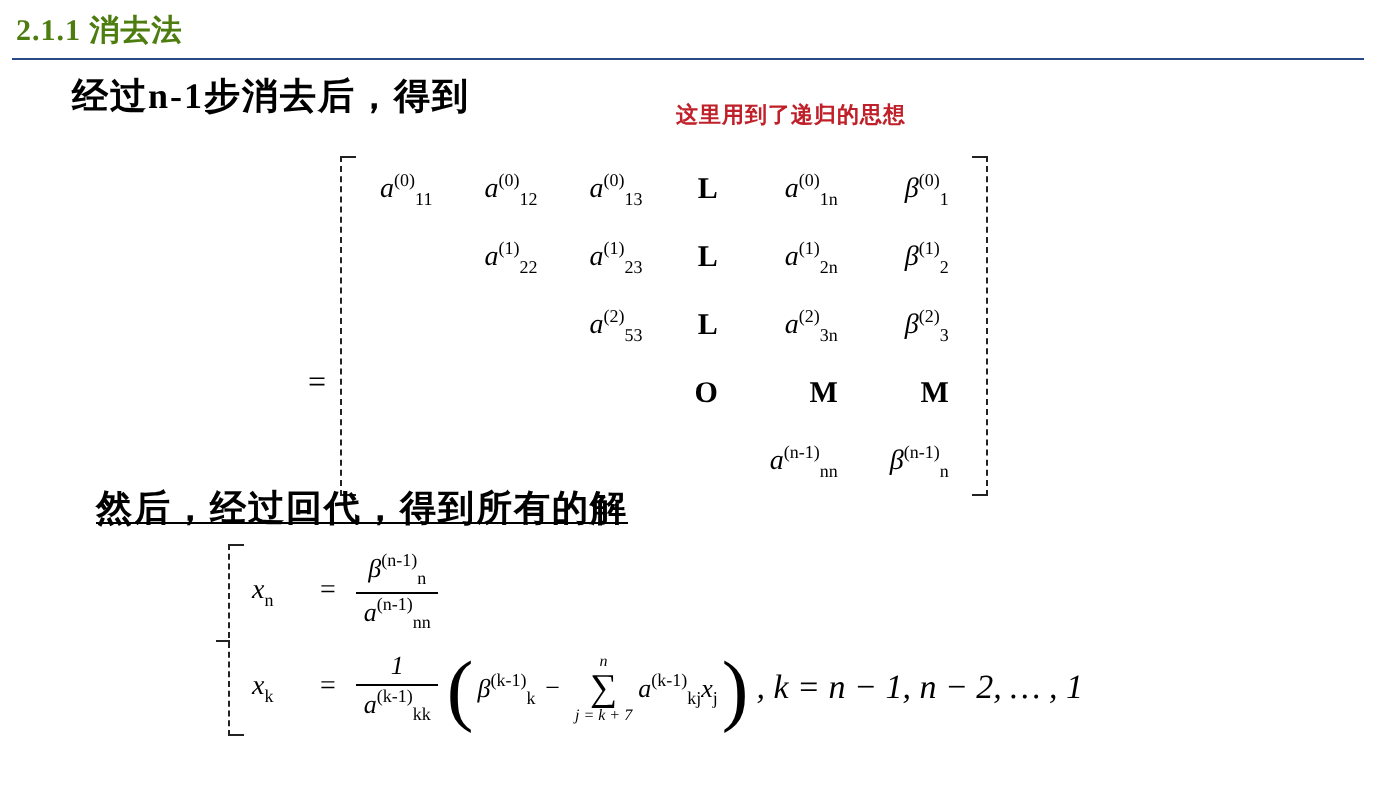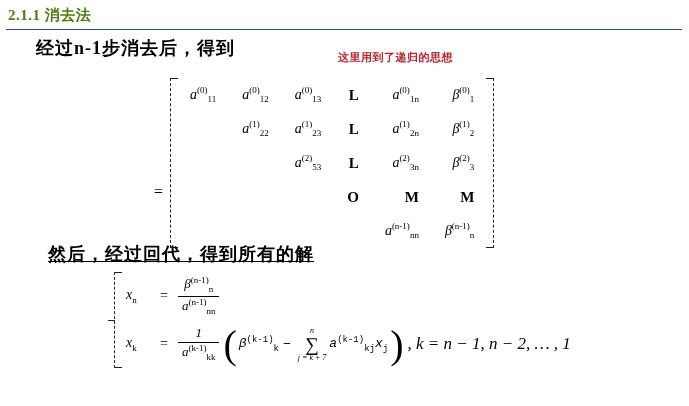--- a/index.html
+++ b/index.html
@@ -247,21 +247,20 @@
     font-style: italic;
   }
   .sum .sig {
     font-size: 19px;
     font-style: normal;
   }
   .inline-it {
     font-size: 13px;
     font-style: italic;
     white-space: nowrap;
-    font-family: Liberation Mono, monospace;
   }
   .tail {
     font-size: 17px;
     font-style: italic;
     white-space: nowrap;
     padding-left: 2px;
   }
 </style>
 </head>
 <body>

